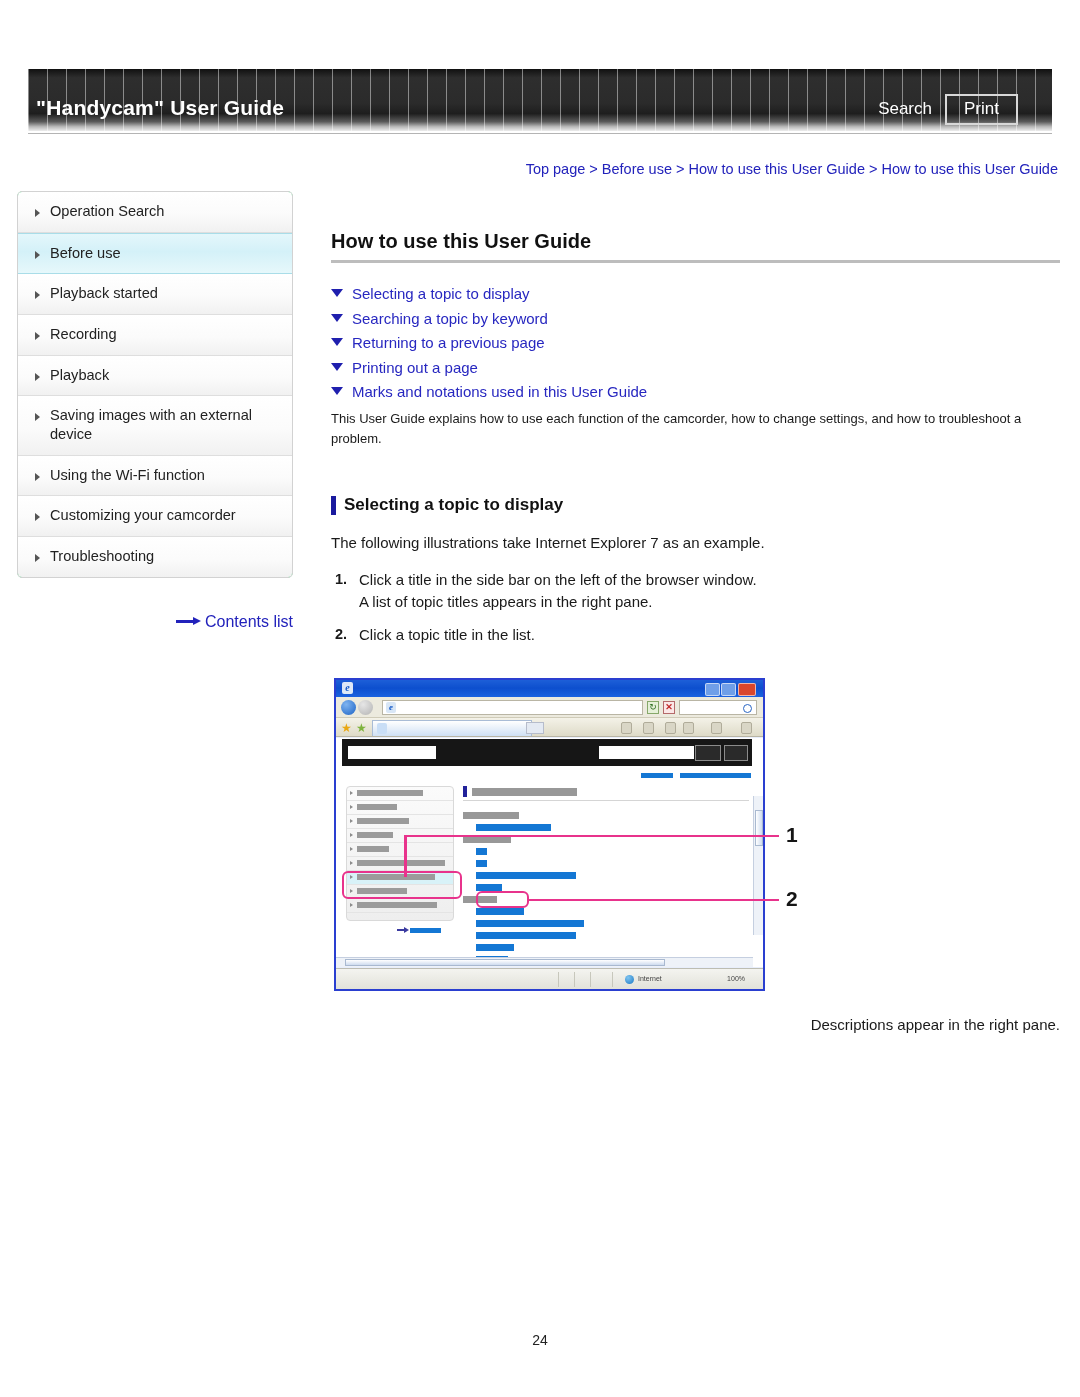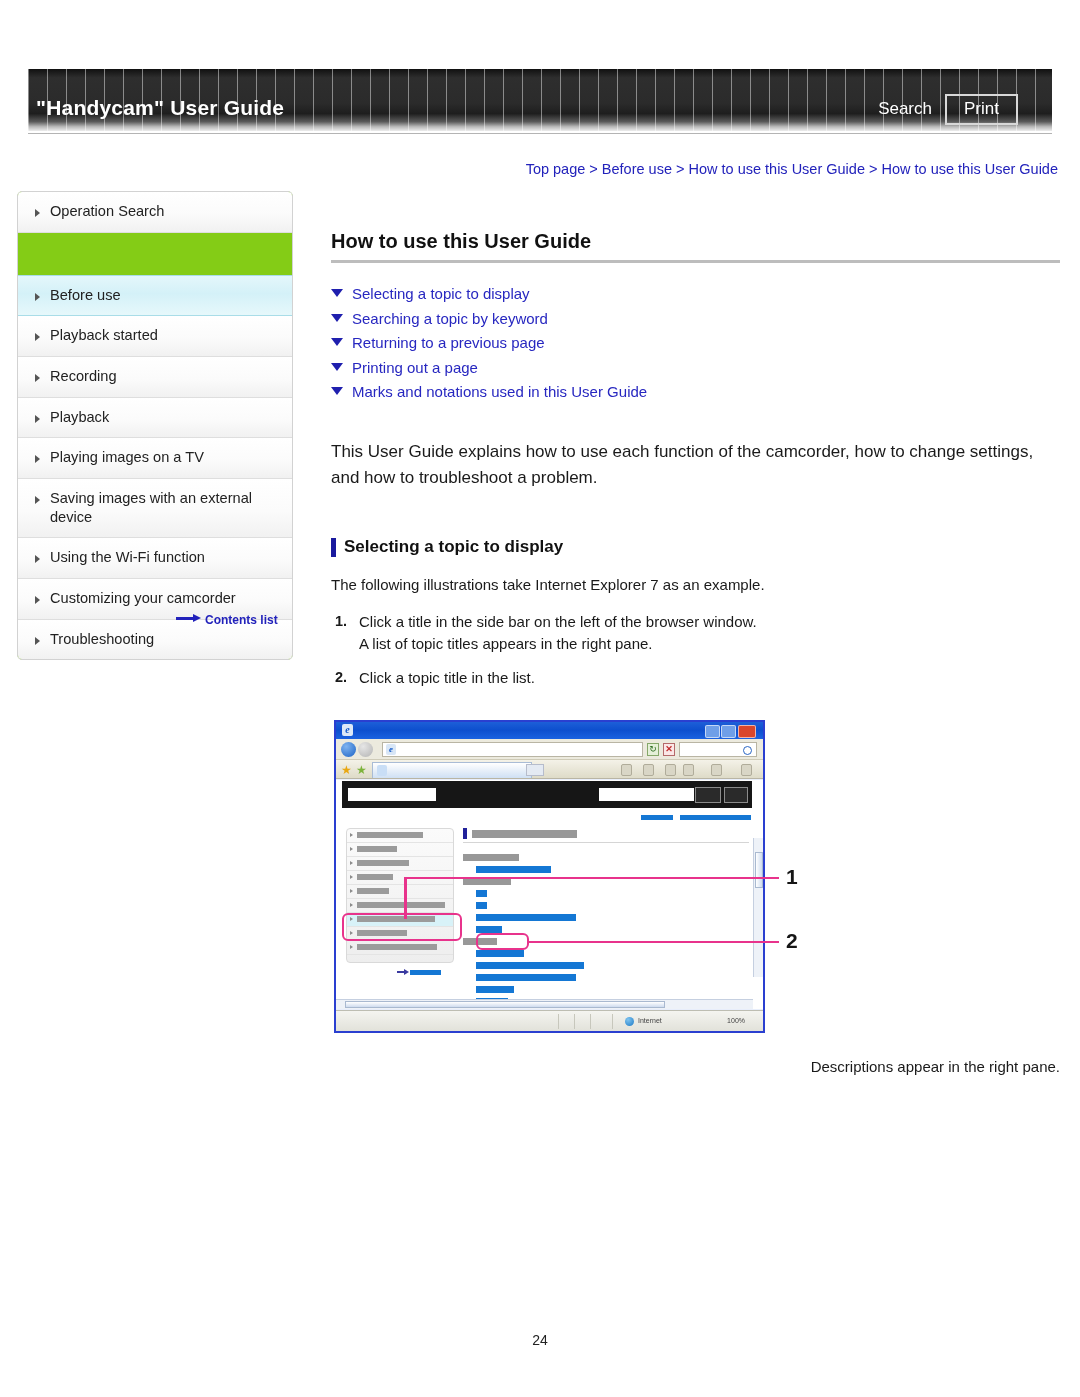--- a/index.html
+++ b/index.html
@@ -89,58 +89,56 @@
   }
 
   
   .sidebar {
     position: absolute;
     left: 17px;
     top: 191px;
     width: 276px;
     border: 1px solid #d2d2d2;
     border-radius: 5px;
-    background: #84cc16;
+    background: #22c55e;
     box-sizing: border-box;
     overflow: hidden;
   }
   .side-item {
     position: relative;
     padding: 10px 10px 11px 32px;
     font-size: 14.6px;
     color: #222222;
     border-bottom: 1px solid #dedede;
     background: linear-gradient(to bottom, #ffffff 0%, #fbfbfb 55%, #f1f1f1 100%);
     line-height: 1.28;
     box-sizing: border-box;
   }
   .side-item:last-child { border-bottom: none; }
   .side-item.active {
     background: linear-gradient(to bottom, #e4f7fb 0%, #d4f1f8 45%, #e6f8fb 100%);
     border-top: 1px solid #a9dde8;
     border-bottom: 1px solid #a9dde8;
-    margin-top: 42px;
   }
   .side-item .tri {
     position: absolute;
     left: 17px;
     top: 17px;
     width: 0; height: 0;
     border-left: 5px solid #555555;
     border-top: 4px solid transparent;
     border-bottom: 4px solid transparent;
   }
   .contents-link {
     position: absolute;
     left: 176px;
     top: 613px;
-    font-size: 12px;
+    font-size: 16px;
     color: #2222bb;
     white-space: nowrap;
-    font-weight: bold;
   }
   .contents-link .arrow {
     display: inline-block;
     position: relative;
     width: 26px;
     height: 9px;
     margin-right: 3px;
     vertical-align: 1px;
   }
   .contents-link .arrow::before {
@@ -188,24 +186,24 @@
   }
   .toc-link .dtri {
     position: absolute;
     left: 0; top: 4px;
     width: 0; height: 0;
     border-top: 8px solid #1f1fae;
     border-left: 6.5px solid transparent;
     border-right: 6.5px solid transparent;
   }
   .intro {
-    font-size: 17px;
+    font-size: 13px;
     line-height: 1.52;
     color: #1a1a1a;
-    margin-top: 38px;
+    margin-top: 8px;
   }
   .sec-head {
     position: relative;
     font-size: 17px;
     font-weight: bold;
     color: #111111;
     padding-left: 13px;
     margin-top: 46px;
     margin-bottom: 17px;
   }
@@ -654,21 +652,20 @@
 <div class="header-print">Print</div>
 
 <div class="breadcrumb">Top page &gt; Before use &gt; How to use this User Guide &gt; How to use this User Guide</div>
 
 <nav class="sidebar" id="sidebar">
     <div class="side-item"><span class="tri"></span><span>Operation Search</span></div>
     <div class="side-item active"><span class="tri"></span><span>Before use</span></div>
     <div class="side-item"><span class="tri"></span><span>Playback started</span></div>
     <div class="side-item"><span class="tri"></span><span>Recording</span></div>
     <div class="side-item"><span class="tri"></span><span>Playback</span></div>
-    <div class="side-item"><span class="tri"></span><span>Playing images on a TV</span></div>
     <div class="side-item"><span class="tri"></span><span>Saving images with an external device</span></div>
     <div class="side-item"><span class="tri"></span><span>Using the Wi-Fi function</span></div>
     <div class="side-item"><span class="tri"></span><span>Customizing your camcorder</span></div>
     <div class="side-item"><span class="tri"></span><span>Troubleshooting</span></div>
   </nav>
 <a class="contents-link">
   <span class="arrow"></span><span>Contents list</span>
 </a>
 
 <div class="main">

